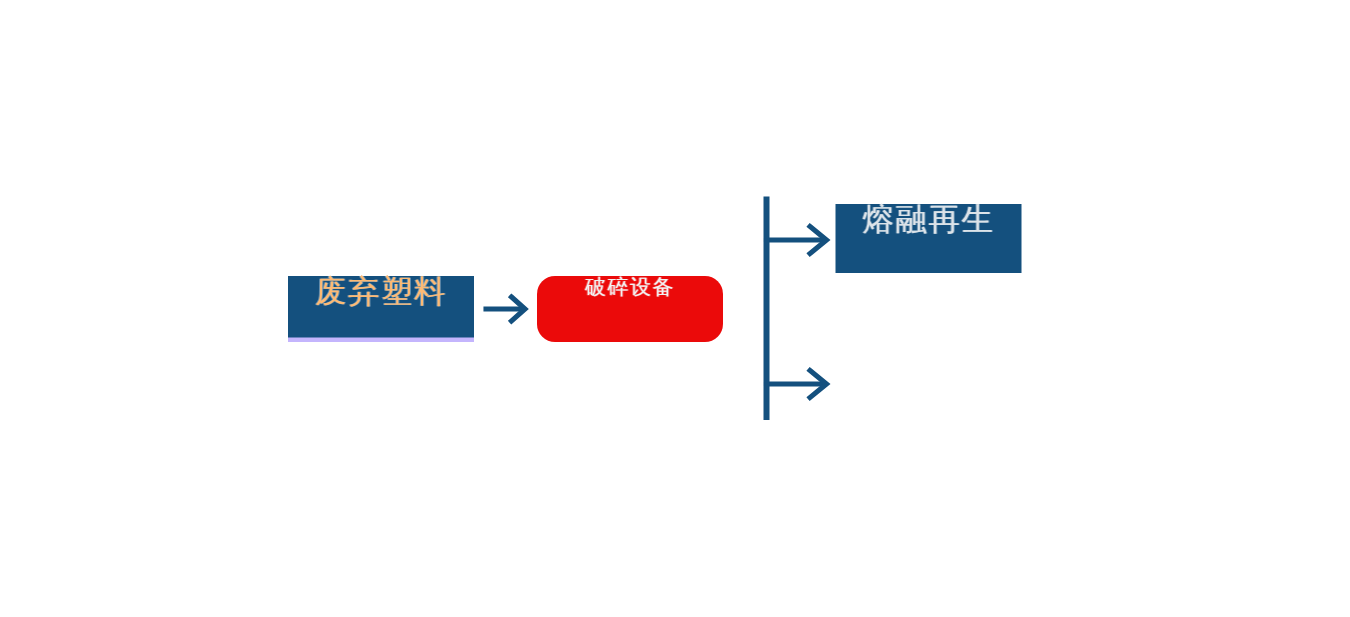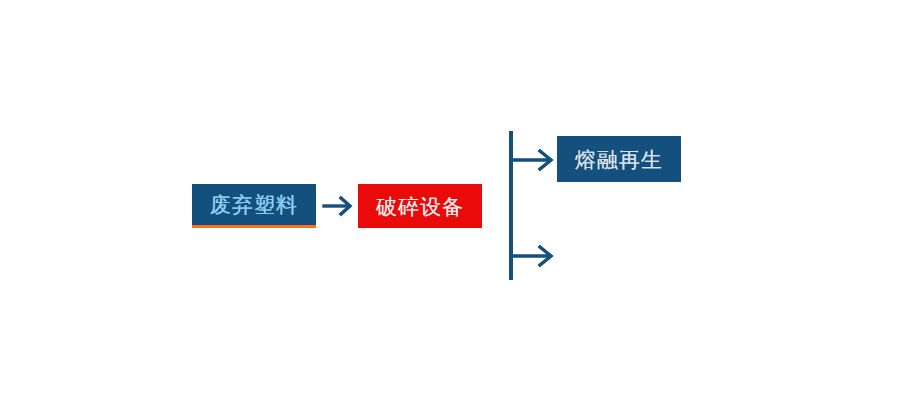--- a/index.html
+++ b/index.html
@@ -16,21 +16,20 @@
   #diagram-canvas {
     position: relative;
     width: 900px;
     height: 411px;
   }
 
   
   .node {
     position: absolute;
     display: flex;
-    align-items: center;
     justify-content: center;
     box-sizing: border-box;
     letter-spacing: 1px;
     white-space: nowrap;
     user-select: none;
   }
   .node .node-label {
     display: block;
     line-height: 1;
     text-shadow:
@@ -38,33 +37,34 @@
       -0.6px 0 0 rgba(255,255,255,0.35);
   }
 
   
   #node-waste {
     left: 192px;
     top: 184px;
     width: 124px;
     height: 44px;
     background: #14507E;
-    border-bottom: 3px solid #f97316;
-    color: #7dd3fc;
+    border-bottom: 3px solid #c4b5fd;
+    color: #fdba74;
     font-size: 21px;
   }
 
   #node-crusher {
     left: 358px;
     top: 184px;
     width: 124px;
     height: 44px;
     background: #EB0A0A;
     color: #F2F2F2;
-    font-size: 21px;
+    font-size: 14px;
+    border-radius: 12px;
   }
 
   #node-melt {
     left: 557px;
     top: 136px;
     width: 124px;
     height: 46px;
     background: #14507E;
     color: #DCE3E9;
     font-size: 21px;

